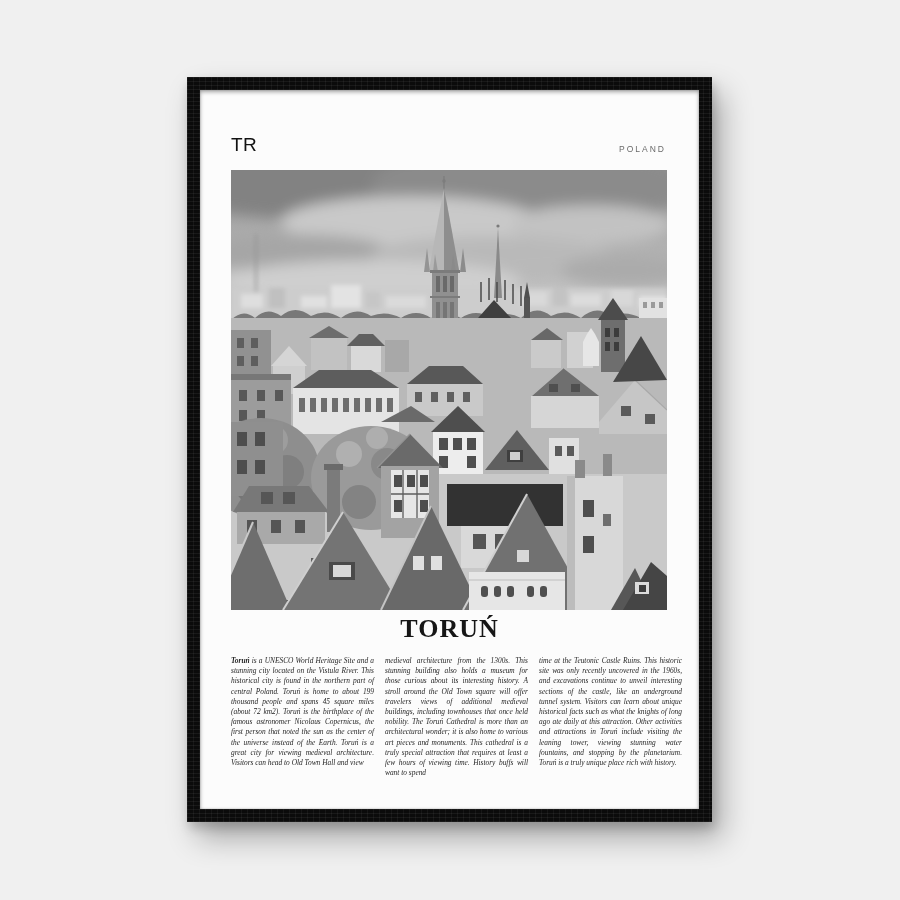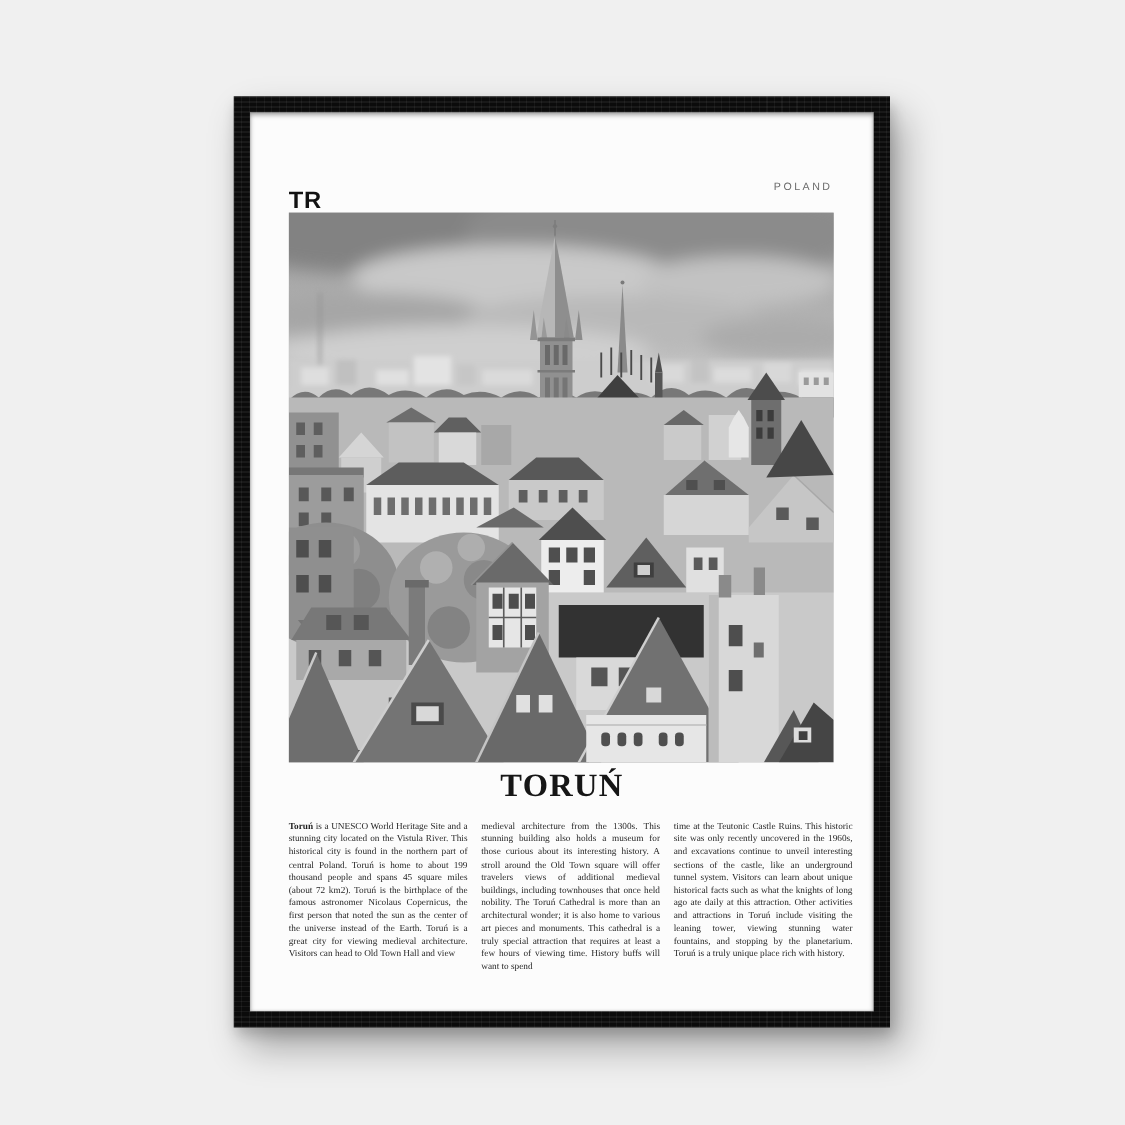--- a/index.html
+++ b/index.html
@@ -20,40 +20,40 @@
     box-sizing:border-box;
   }
   .matte{
     position:absolute;left:13px;top:13px;right:13px;bottom:13px;
     background:#fcfcfc;
     box-shadow: inset 0 2px 4px rgba(0,0,0,0.35), inset 0 0 2px rgba(0,0,0,0.25);
   }
   .print{position:absolute;left:0;top:0;right:0;bottom:0;}
   .initials{
     position:absolute;top:44px;left:31px;
-    font-size:19px;font-weight:bold;color:#121212;letter-spacing:0.5px;margin-top:16px;
+    font-size:19px;font-weight:normal;color:#121212;letter-spacing:0.5px;
   }
   .country{
     position:absolute;top:54px;right:33px;
     font-size:8.5px;letter-spacing:2px;color:#6a6a6a;padding-left:24px;
   }
   .photo{
     position:absolute;top:80px;left:31px;width:436px;height:440px;
     background:#c9c9c9;overflow:hidden;
   }
   .photo svg{display:block;}
   .poster-title{
     position:absolute;top:524px;left:0;right:0;
     margin:0;text-align:center;
     font-family:"Liberation Serif", serif;
     font-size:26px;font-weight:bold;color:#161616;letter-spacing:1px;
   }
   .columns{
     position:absolute;top:566px;left:31px;right:17px;
-    display:flex;gap:11px;
+    display:flex;gap:11px;font-style:italic;
   }
   .col{
     flex:1;
     font-family:"Liberation Serif", serif;
     font-size:7.4px;line-height:10.2px;
     text-align:justify;color:#1f1f1f;
     margin:0;
   }
   .col b{font-weight:bold;}
 </style>

